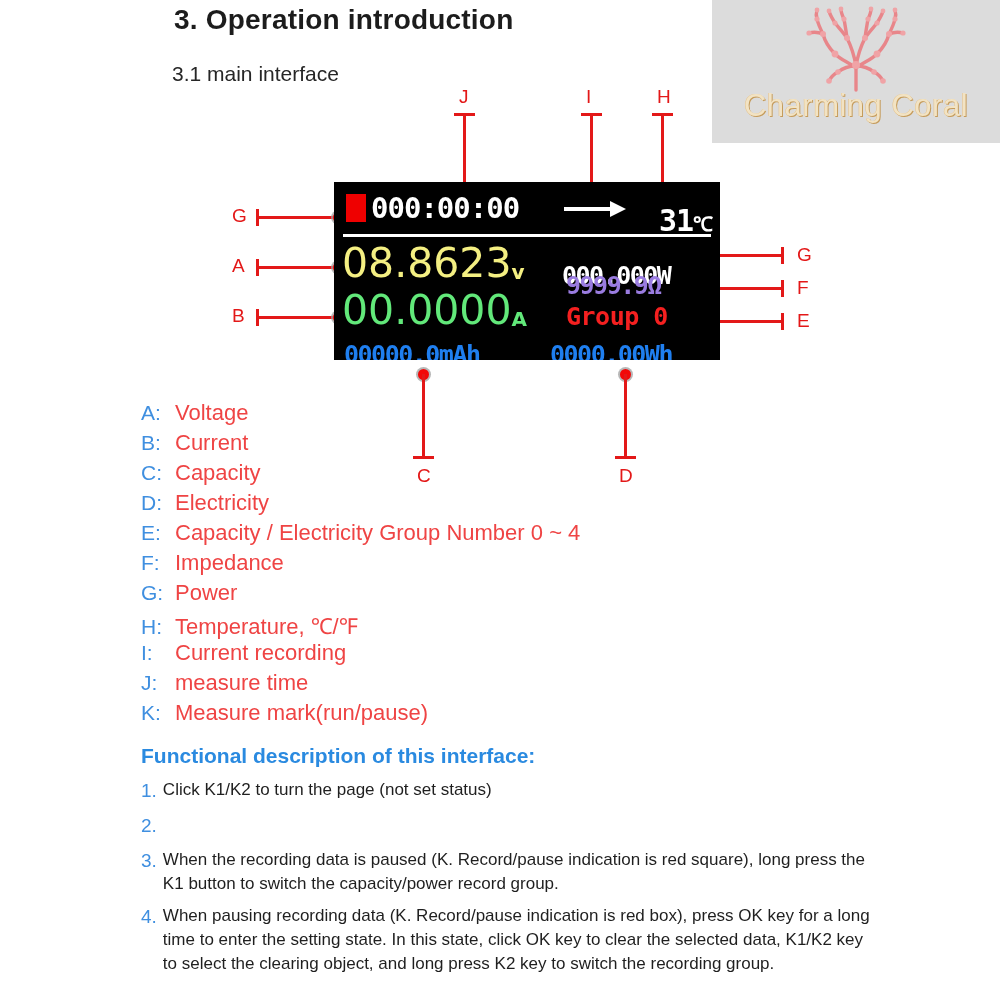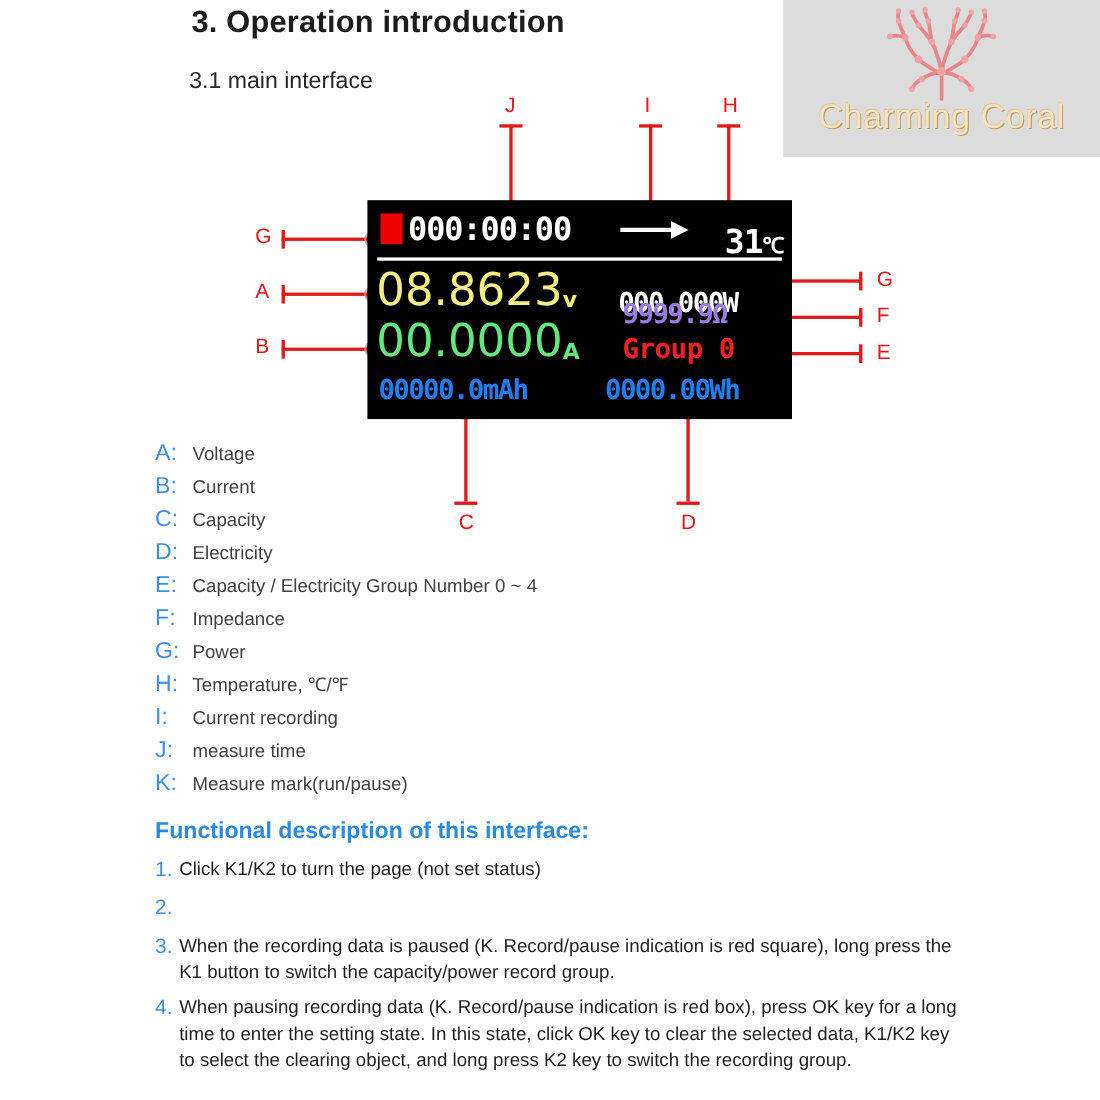--- a/index.html
+++ b/index.html
@@ -69,21 +69,21 @@
     font-weight: 400;
     color: #262626;
   }
 
   
   #device-display {
     position: absolute;
     left: 334px;
     top: 182px;
     width: 386px;
-    height: 199px;
+    height: 178px;
     background: #000000;
     overflow: hidden;
   }
   .lcd {
     font-family: "DejaVu Sans Mono", monospace;
     font-weight: bold;
     white-space: nowrap;
   }
   #lcd-topbar {
     position: absolute;
@@ -263,22 +263,22 @@
     align-items: baseline;
   }
   .legend-key {
     color: #3f8fe0;
     font-size: 21px;
     width: 34px;
     flex: 0 0 34px;
     font-family: "Liberation Sans", sans-serif;
   }
   .legend-text {
-    color: #404040;
-    font-size: 17px;
+    color: #ef4444;
+    font-size: 22px;
     font-family: "Liberation Sans", sans-serif;
     text-align: center;
   }
 
   
   #func-heading {
     position: absolute;
     left: 141px;
     top: 744px;
     font-size: 21px;

